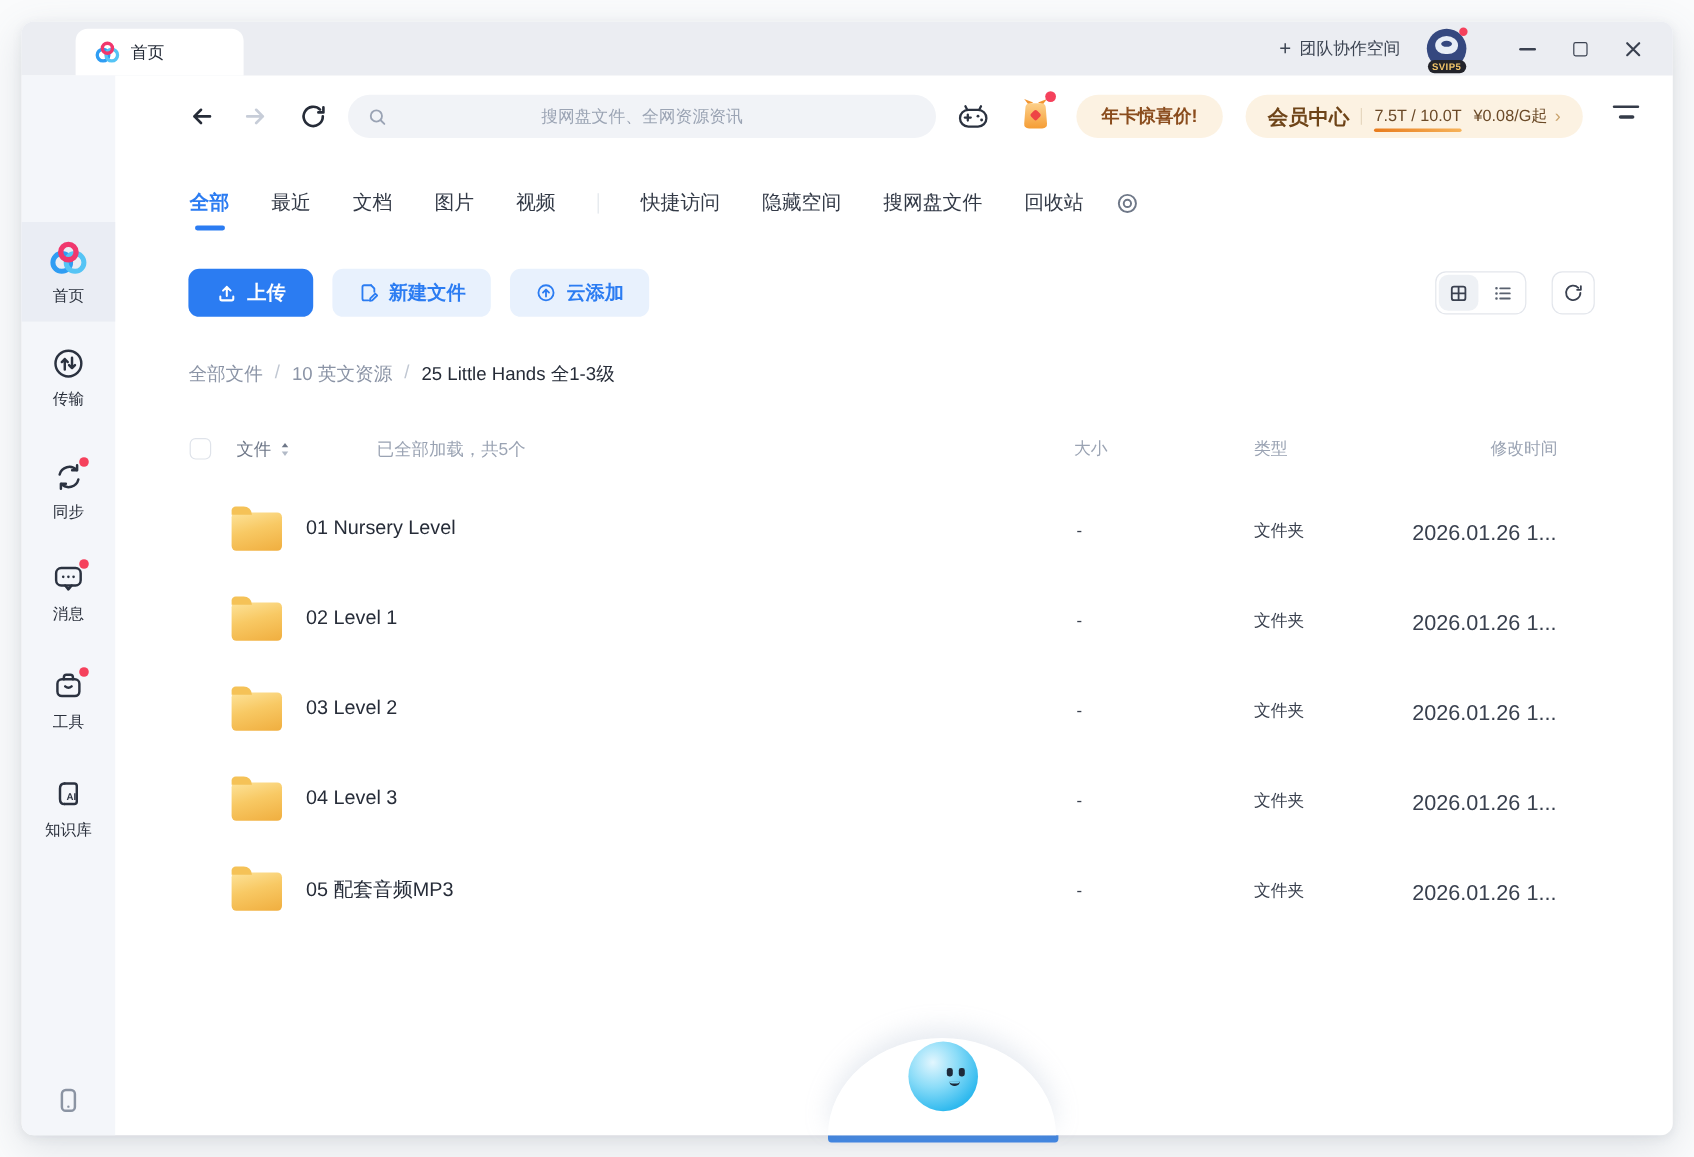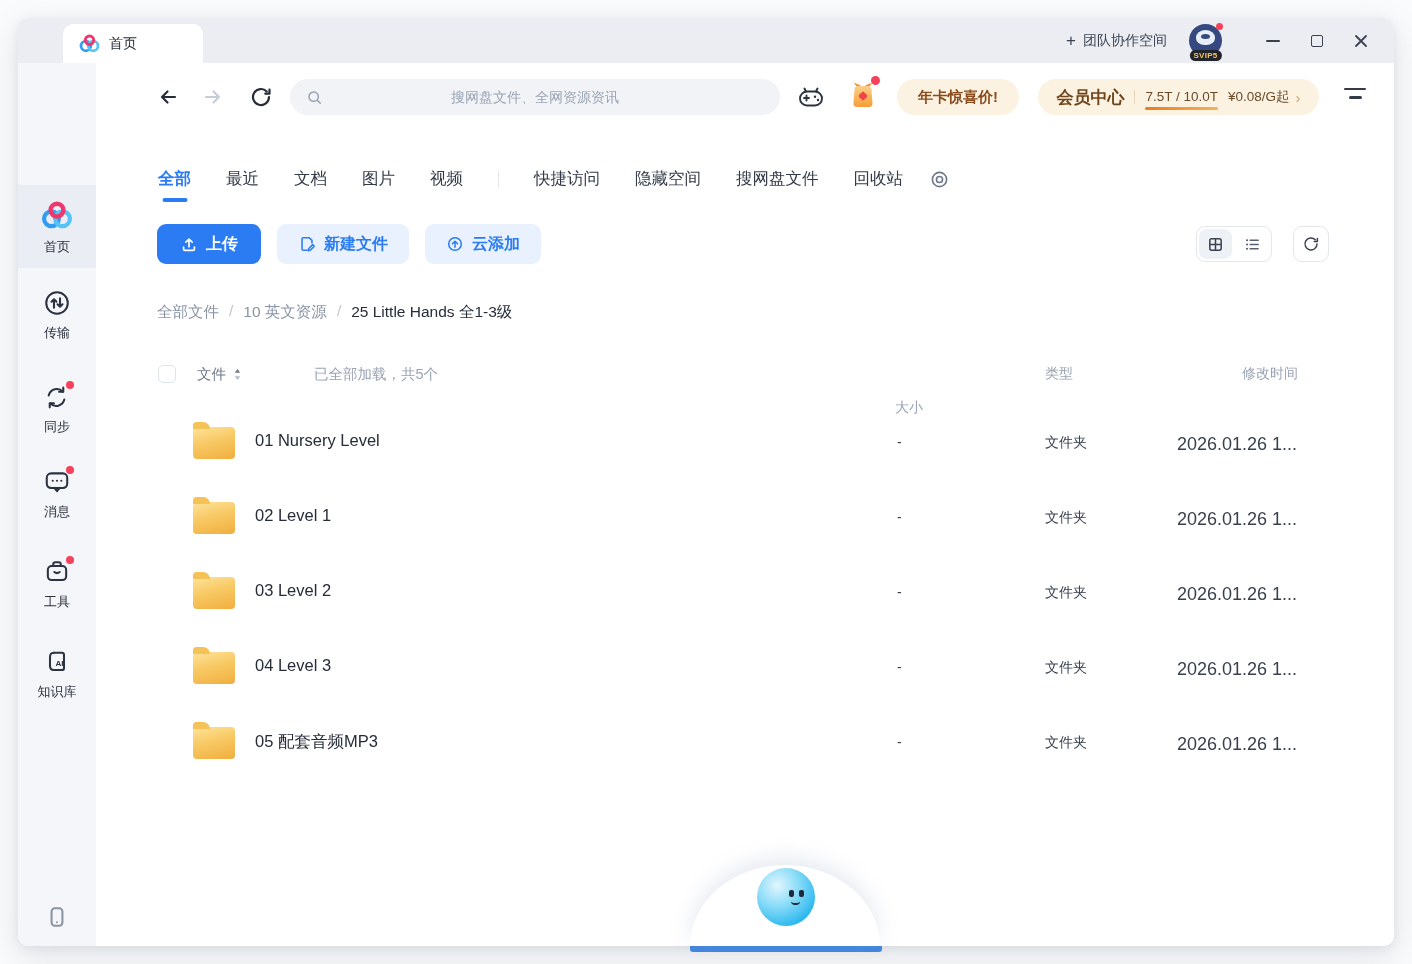--- a/index.html
+++ b/index.html
@@ -35,21 +35,21 @@
   .min-line { width:14px; height:2px; background:#3a4150; border-radius:1px;}
   .max-box { width:12px; height:12px; border:1.8px solid #3a4150; border-radius:2px;}
 
   
   .sidebar { position:absolute; left:0; top:45px; bottom:0; width:78px;
              background:#f4f6fa; border-radius:0 0 0 10px; }
   .side-item { position:absolute; left:0; width:78px; display:flex; flex-direction:column;
                align-items:center; gap:7px; cursor:default; }
   .side-item .lbl { font-size:13px; color:#2a303c; }
   .side-item.active { background:#eaedf4; padding:14px 0 12px; }
-  .ic-wrap { position:relative; width:28px; height:28px; display:flex; align-items:center; justify-content:flex-start;}
+  .ic-wrap { position:relative; width:28px; height:28px; display:flex; align-items:center; justify-content:flex-end;}
   .red-dot { position:absolute; right:-3px; top:-2px; width:8px; height:8px; border-radius:50%; background:#f5415c; }
 
   
   .nav-ic { position:absolute; width:24px; height:24px; top:67px; }
   .search-box { position:absolute; left:272px; top:61px; width:490px; height:36px;
                 background:#f1f3f7; border-radius:18px; display:flex; align-items:center; }
   .search-box svg { position:absolute; left:16px; }
   .search-box input { width:100%; height:100%; background:transparent; border:none; outline:none;
                       text-align:center; font-size:14px; color:#333; font-family:inherit;}
   .search-box input::placeholder { color:#9ba4b4; }
@@ -65,21 +65,21 @@
   .storage::after { content:""; position:absolute; left:0; right:0; bottom:-4px; height:3px;
                     border-radius:2px; background:linear-gradient(90deg,#e87c1e,#f6b259); }
   .price { font-size:13.5px; color:#6b4a28; }
   .chev { font-size:15px; color:#c9a26b; margin-left:-4px;}
   .filter-ic { position:absolute; left:1326px; top:70px; width:22px; height:14px;
                display:flex; flex-direction:column; align-items:center; gap:6px;}
   .filter-ic i { display:block; height:2.4px; background:#343b48; border-radius:2px; }
   .filter-ic i:nth-child(1){ width:22px;} .filter-ic i:nth-child(2){ width:13px;}
 
   
-  .cat-tabs { position:absolute; left:140px; top:147px; display:flex; align-items:center; gap:35px; height:28px;}
+  .cat-tabs { position:absolute; left:140px; top:137px; display:flex; align-items:center; gap:35px; height:28px;}
   .cat-tab { font-size:16.5px; color:#333a47; cursor:default; position:relative; white-space:nowrap;}
   .cat-tab.active { color:#2b7cf2; font-weight:700; }
   .cat-tab.active::after { content:""; position:absolute; left:50%; transform:translateX(-50%);
                            bottom:-12px; width:25px; height:4px; border-radius:2px; background:#2b7cf2;}
   .cat-div { width:1px; height:17px; background:#e2e6ec; }
 
   
   .actions { position:absolute; left:139px; top:206px; display:flex; gap:16px; height:40px; }
   .btn { display:flex; align-items:center; justify-content:center; gap:8px; border-radius:9px;
          font-size:16px; font-weight:700; cursor:default; }
@@ -98,21 +98,21 @@
   .crumb { color:#8b94a6; cursor:default;}
   .crumb.current { color:#262c38; }
   .crumb-sep { color:#c0c7d2; }
 
   
   .list-head { position:absolute; left:139px; top:343px; right:79px; height:28px; }
   .chk { position:absolute; left:1px; top:4px; width:18px; height:18px; border:1.5px solid #dfe3ea;
          border-radius:5px; background:#fff; }
   .head-file { position:absolute; left:40px; top:4px; font-size:14.5px; color:#6e7788; display:flex; gap:7px; align-items:center;}
   .head-loaded { position:absolute; left:116px; top:4px; font-size:14.5px; color:#9aa3b3;margin-left:41px; }
-  .head-size { position:absolute; left:738px; top:4px; font-size:14px; color:#9aa3b3;margin-top:34px; }
+  .head-size { position:absolute; left:738px; top:4px; font-size:14px; color:#9aa3b3; }
   .head-type { position:absolute; left:888px; top:4px; font-size:14px; color:#9aa3b3; }
   .head-time { position:absolute; right:17px; top:4px; font-size:14px; color:#9aa3b3; }
 
   .rows { position:absolute; left:139px; top:385px; right:97px; }
   .frow { position:relative; height:75px; }
   .folder { position:absolute; left:36px; top:24px; width:42px; height:32px; border-radius:4px;
             background:linear-gradient(165deg,#fde39a 0%,#f8c964 45%,#f0ae3f 100%); }
   .folder::before { content:""; position:absolute; top:-5px; left:0; width:17px; height:7px;
                     border-radius:4px 8px 0 0; background:#f5c257; }
   .fname { position:absolute; left:98px; top:28px; font-size:16.5px; color:#262c38; }

